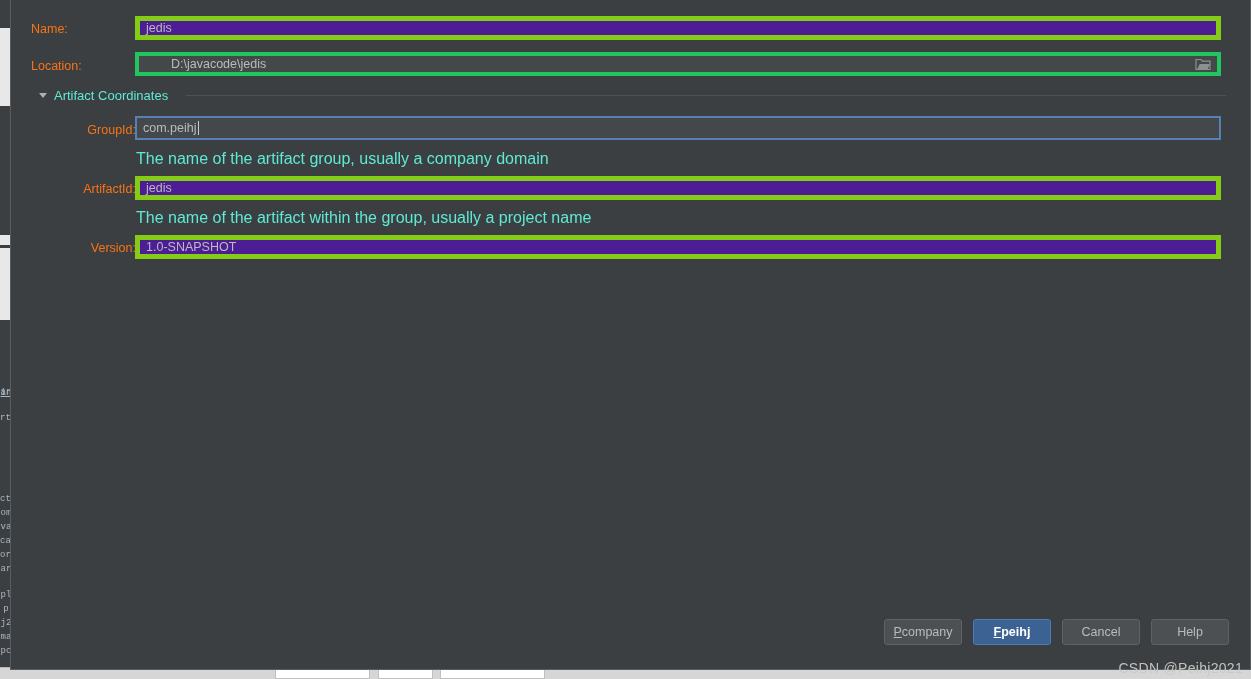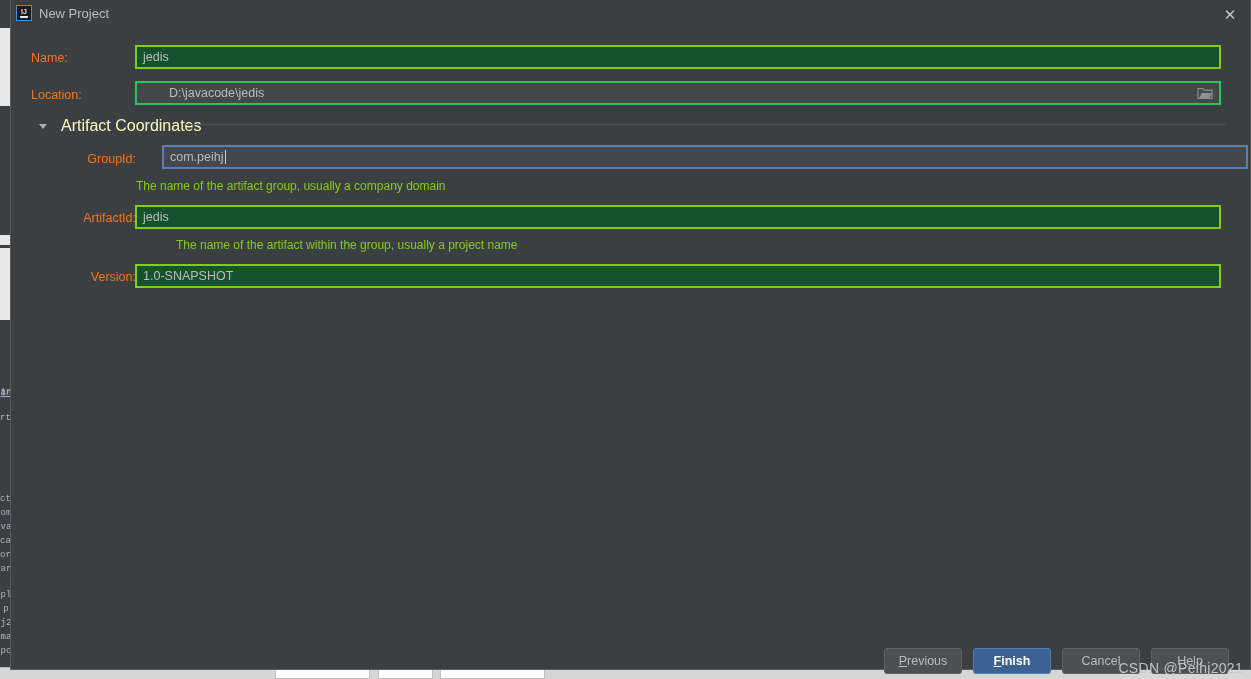--- a/index.html
+++ b/index.html
@@ -140,39 +140,38 @@
     color: #f97316;
     font-size: 12.5px;
     white-space: nowrap;
   }
   .field-label.right-al {
     text-align: right;
   }
 
   .text-field {
     position: absolute;
-    background: #14532d;
-    border: 2px solid #84cc16;
+    background: #4c1d95;
+    border: 5px solid #84cc16;
     color: #bbbbbb;
     font-size: 12.5px;
     padding: 0 6px;
     display: flex;
     align-items: center;
     height: 24px;
     cursor: text;
   }
   .text-field.focus-amber {
-    border: 2px solid #22c55e;
+    border: 4px solid #22c55e;
     background: #45484a;
     padding-left: 32px;
   }
   .text-field.focus-blue {
     border: 2px solid #5781b5;
     background: #45484a;
-    margin-left: 27px;
   }
   .caret {
     display: inline-block;
     width: 1px;
     height: 14px;
     background: #cccccc;
     margin-left: 1px;
   }
   .browse-icon {
     position: absolute;
@@ -190,35 +189,34 @@
     gap: 7px;
     cursor: default;
   }
   .tri {
     width: 0; height: 0;
     border-left: 4.5px solid transparent;
     border-right: 4.5px solid transparent;
     border-top: 5px solid #b0b0b0;
   }
   .section-title {
-    color: #fef9c3;
-    font-size: 16px;
-    white-space: nowrap;
-    margin-left: 7px;
+    color: #5eead4;
+    font-size: 13px;
+    white-space: nowrap;
   }
   .section-rule {
     position: absolute;
     height: 1px;
     background: #4f5254;
   }
 
   .hint {
     position: absolute;
-    color: #84cc16;
-    font-size: 12px;
+    color: #5eead4;
+    font-size: 16px;
     white-space: nowrap;
   }
 
   
   .footer {
     position: relative;
     height: 58px;
   }
   .btn {
     position: absolute;
@@ -291,28 +289,20 @@
 
   <div class="bg-taskbar">
     <div class="bg-taskbar-btn" style="left:275px;width:95px;"></div>
     <div class="bg-taskbar-btn" style="left:378px;width:55px;"></div>
     <div class="bg-taskbar-btn" style="left:440px;width:105px;"></div>
   </div>
 </div>
 
 <div id="dialog">
 
-  <div class="titlebar">
-    <div class="title-icon">
-      <span class="ij-letters">IJ</span>
-      <span class="ij-bar"></span>
-    </div>
-    <div class="title-text">New Project</div>
-    <div class="close-btn">✕</div>
-  </div>
 
   <div class="dialog-body">
 
     <div class="field-label" style="left:20px; top:22px;">Name:</div>
     <div class="text-field" style="left:124px; top:16px; width:1086px;">
       <span>jedis</span>
     </div>
 
     <div class="field-label" style="left:20px; top:59px;">Location:</div>
     <div class="text-field focus-amber" style="left:124px; top:52px; width:1086px;">
@@ -333,37 +323,37 @@
     <div class="text-field focus-blue" style="left:124px; top:116px; width:1086px;">
       <span>com.peihj</span>
         <span class="caret"></span>
     </div>
     <div class="hint" style="left:125px; top:150px;">The name of the artifact group, usually a company domain</div>
 
     <div class="field-label right-al" style="left:25px; top:182px; width:100px;">ArtifactId:</div>
     <div class="text-field" style="left:124px; top:176px; width:1086px;">
       <span>jedis</span>
     </div>
-    <div class="hint" style="left:125px; top:209px;margin-left:40px;">The name of the artifact within the group, usually a project name</div>
+    <div class="hint" style="left:125px; top:209px;">The name of the artifact within the group, usually a project name</div>
 
     <div class="field-label right-al" style="left:25px; top:241px; width:100px;">Version:</div>
     <div class="text-field" style="left:124px; top:235px; width:1086px;">
       <span>1.0-SNAPSHOT</span>
     </div>
 
   </div>
 
   <div class="footer">
     <div class="btn" style="left:873px; width:78px;">
       <span class="mn">P</span>
-        <span>revious</span>
+        <span>company</span>
     </div>
     <div class="btn default" style="left:962px; width:78px;">
       <span class="mn">F</span>
-        <span>inish</span>
+        <span>peihj</span>
     </div>
     <div class="btn" style="left:1051px; width:78px;">
       <span>Cancel</span>
     </div>
     <div class="btn" style="left:1140px; width:78px;">
       <span>Help</span>
     </div>
   </div>
 
 </div>

